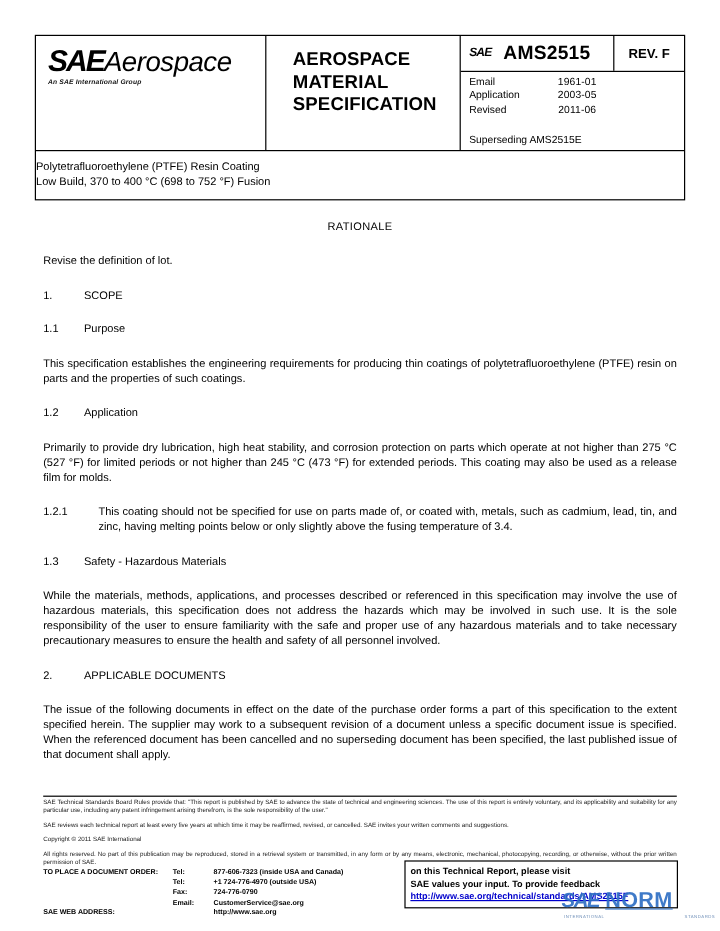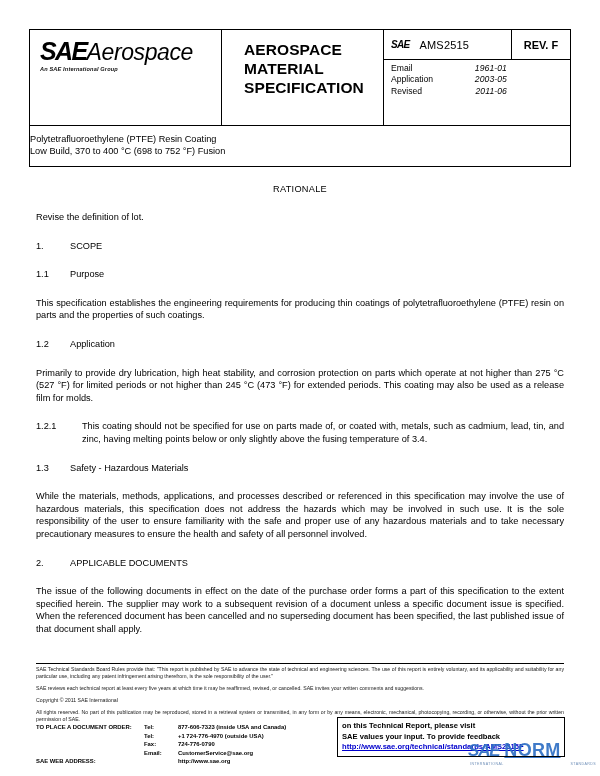--- a/index.html
+++ b/index.html
@@ -101,22 +101,22 @@
     box-sizing: border-box;
   }
   .mini-sae {
     font-size: 10px;
     font-weight: bold;
     font-style: italic;
     letter-spacing: -0.7px;
     margin-right: 10px;
   }
   .doc-number {
-    font-size: 11px;
-    font-weight: normal;
+    font-size: 16px;
+    font-weight: bold;
     letter-spacing: 0.2px;
   }
   .meta-rev {
     width: 58px;
     display: flex;
     align-items: center;
     justify-content: center;
     font-size: 11px;
     font-weight: bold;
   }
@@ -125,23 +125,22 @@
     flex: 1;
   }
   .date-row {
     display: flex;
     font-size: 8.6px;
     line-height: 11.4px;
   }
   .date-label { width: 64px; }
   .date-value {
     width: 52px;
-    text-align: right;
+    text-align: center;
     letter-spacing: 0.1px;
-    font-style: italic;
   }
   .superseding {
     font-size: 8.6px;
     padding: 0 0 4px 7px;
     margin-top: 10px;
   }
   .header-bottom {
     border-top: 1px solid #000;
     text-align: left;
     padding: 7px 0 8px 0;
@@ -336,20 +335,21 @@
           </div>
           <div class="date-row">
             <span class="date-label">Application</span>
             <span class="date-value">2003-05</span>
           </div>
           <div class="date-row">
             <span class="date-label">Revised</span>
             <span class="date-value">2011-06</span>
           </div>
         </div>
+        <div class="superseding">Superseding AMS2515E</div>
       </div>
     </div>
 
     <div class="header-bottom">
       <div>Polytetrafluoroethylene (PTFE) Resin Coating</div>
       <div>Low Build, 370 to 400 °C (698 to 752 °F) Fusion</div>
     </div>
   </div>
 
   <div class="body-area">

